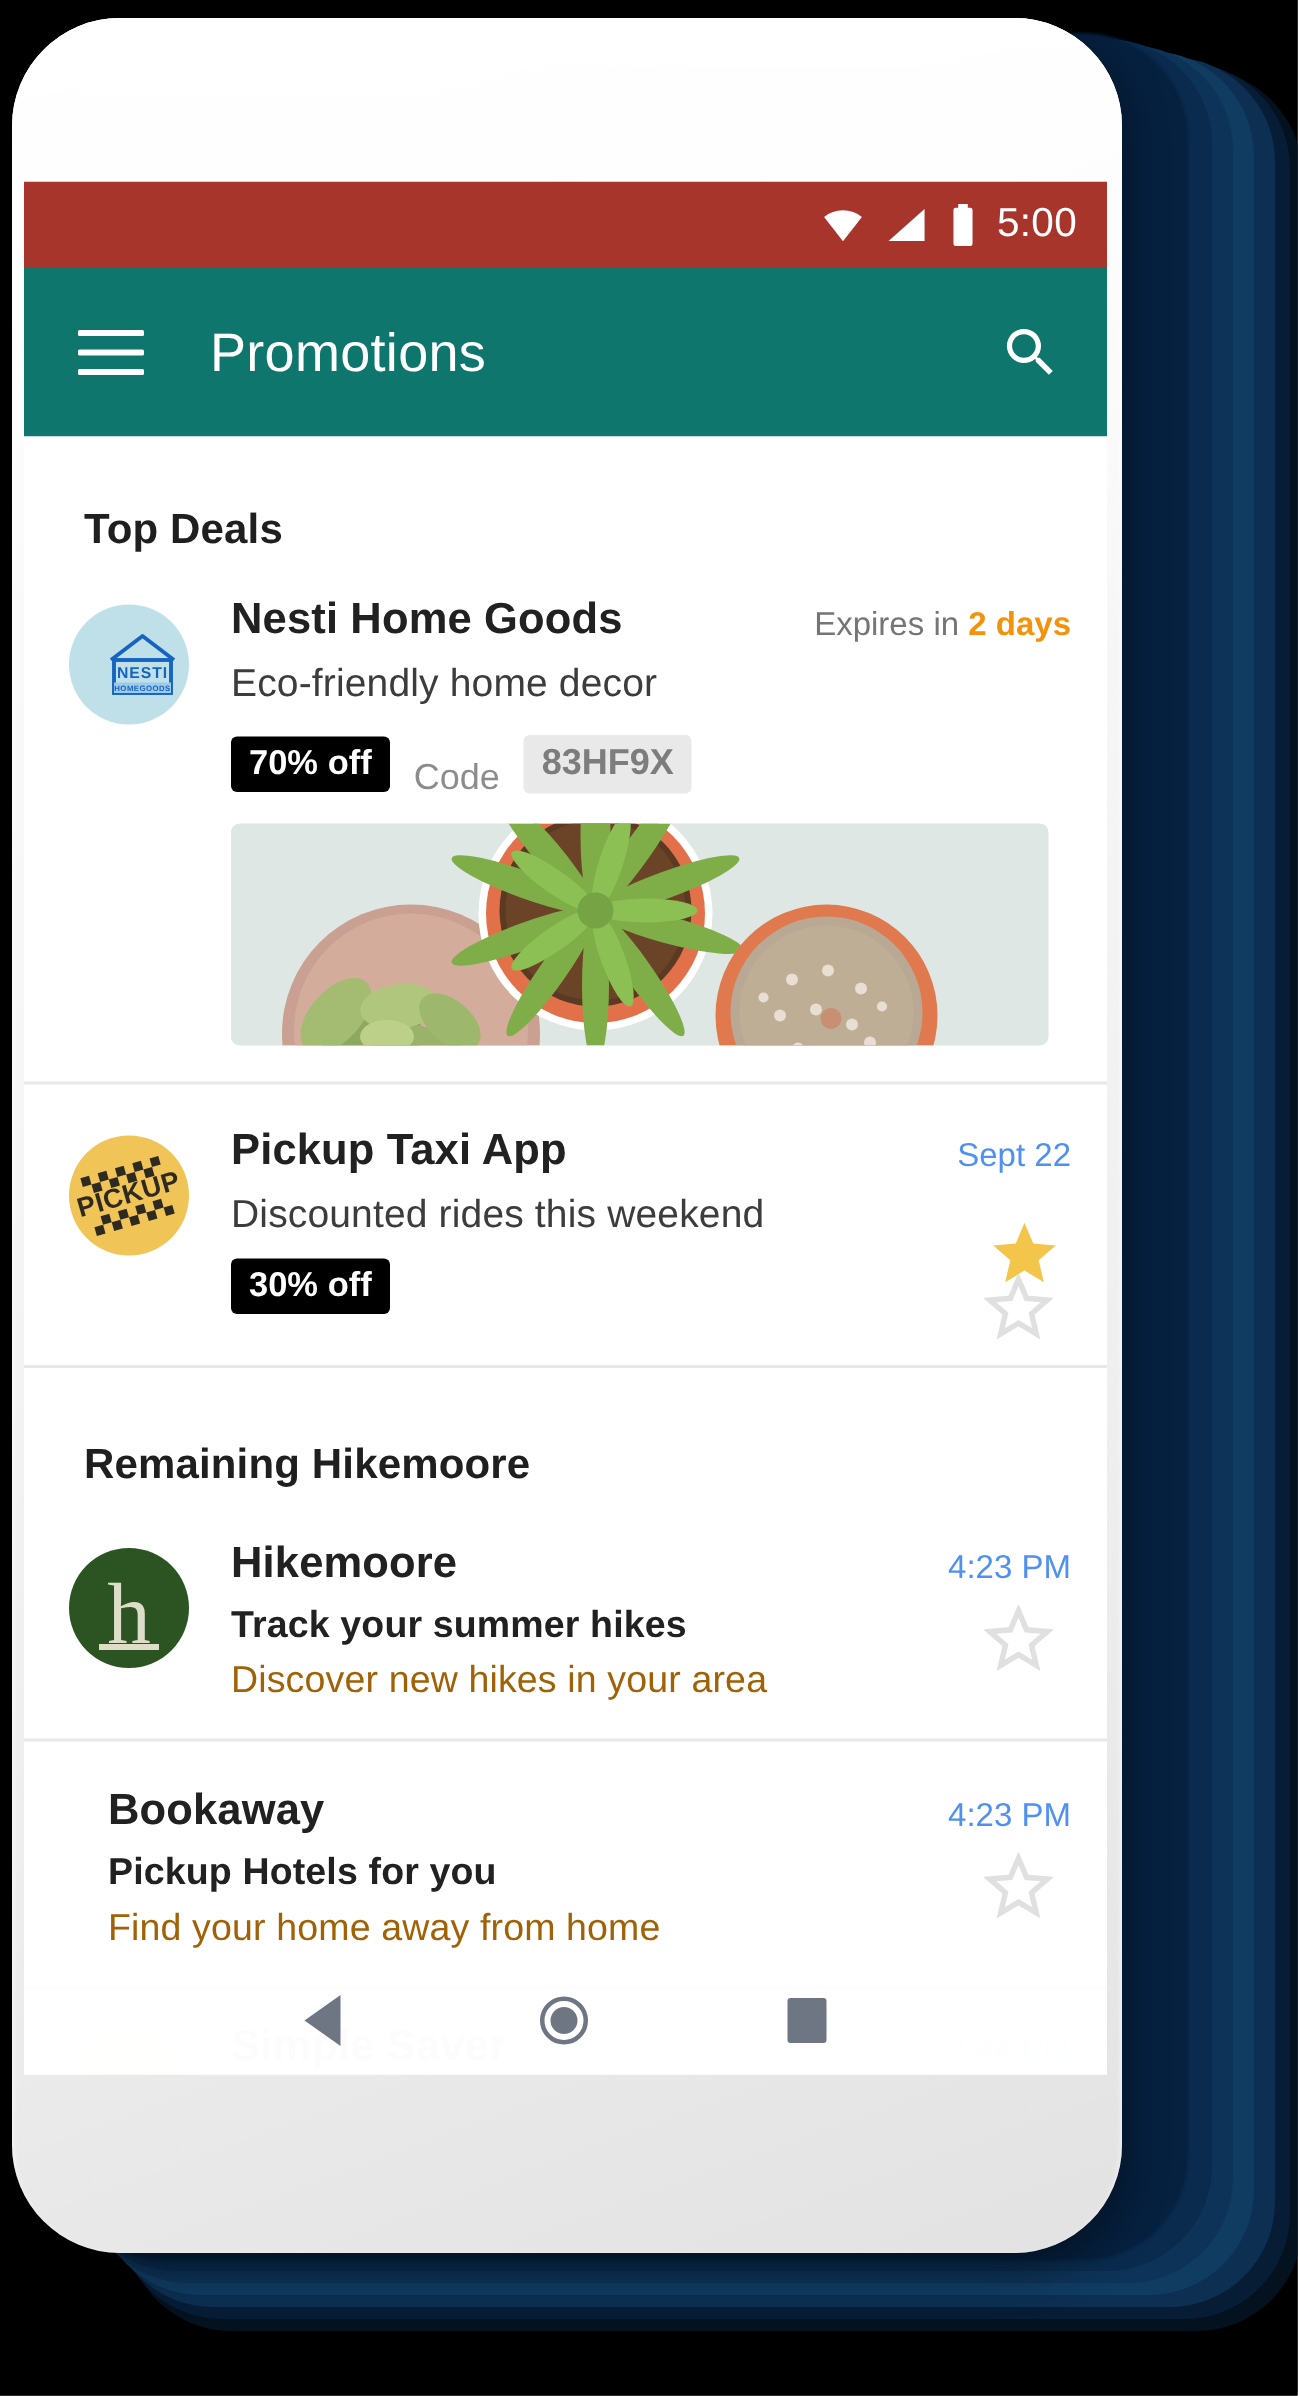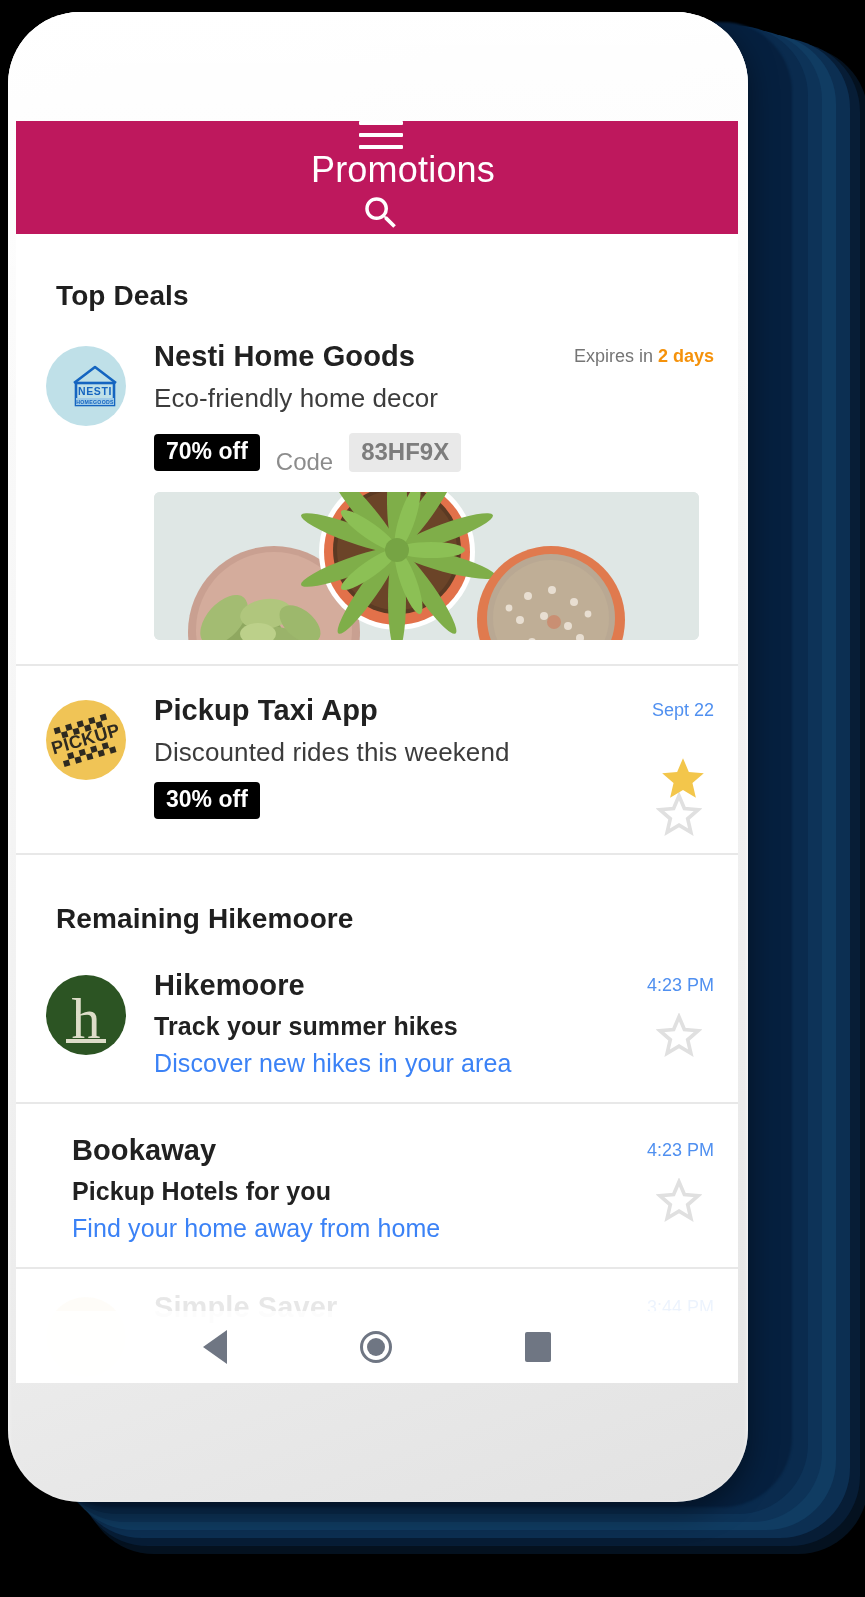--- a/index.html
+++ b/index.html
@@ -81,25 +81,24 @@
     font-size: 27px;
     letter-spacing: 0.2px;
     line-height: 1;
     padding-bottom: 2px;
   }
 
   
   #app-bar {
     position: relative;
     height: 113px;
-    background: #be185d;
+    background: #0f766e;
     display: flex;
     align-items: center;
     padding: 0 28px 0 36px;
-    flex-direction: column;
   }
   #menu-button {
     width: 44px; height: 30px;
     display: flex; flex-direction: column; justify-content: space-between;
     cursor: pointer;
   }
   #menu-button span { display: block; height: 4px; background: #fff; border-radius: 1px; }
   #app-title {
     color: #ffffff;
     font-size: 36px;
@@ -164,32 +163,32 @@
   .body-col { flex: 1; padding-left: 26px; min-width: 0; }
 
   .row-head { display: flex; align-items: flex-start; }
   .brand-name {
     font-size: 29px;
     font-weight: 700;
     color: #212121;
     flex: 1;
     letter-spacing: 0.1px;
   }
-  .meta { font-size: 18px; color: #757575; white-space: nowrap; padding-top: 6px; text-align: right; }
+  .meta { font-size: 22px; color: #757575; white-space: nowrap; padding-top: 6px; text-align: right; }
   .meta .accent { color: #f5920b; font-weight: 700; }
   .meta.blue { color: #5090f0; margin-left: 36px; }
 
   .subtitle {
     font-size: 26px;
     color: #3c3c3c;
     margin-top: 10px;
     letter-spacing: 0.1px;
   }
   .subtitle.bold { font-weight: 700; color: #212121; font-size: 25px; }
-  .desc { font-size: 25px; color: #3b82f6; margin-top: 8px; letter-spacing: 0.1px; }
+  .desc { font-size: 25px; color: #a16207; margin-top: 8px; letter-spacing: 0.1px; }
 
   .badge-line { display: flex; align-items: center; margin-top: 14px; gap: 16px; }
   .badge {
     background: #000000;
     color: #ffffff;
     font-size: 23px;
     font-weight: 700;
     padding: 6px 12px 8px 12px;
     border-radius: 4px;
     line-height: 1;
@@ -260,20 +259,39 @@
   <div class="shadow-layer sh4"></div>
   <div class="shadow-layer sh3"></div>
   <div class="shadow-layer sh2"></div>
   <div class="shadow-layer sh1"></div>
 
   <div id="phone">
     <div id="phone-gloss"></div>
 
     <div id="screen">
 
+      <div id="status-bar">
+        <span class="sb-icon">
+          <svg width="30" height="24" viewBox="0 0 24 20">
+              <path d="M12 19 L1.5 5.5 C4.5 3 8 1.8 12 1.8 C16 1.8 19.5 3 22.5 5.5 Z" fill="#ffffff"></path>
+            </svg>
+        </span>
+        <span class="sb-icon">
+          <svg width="28" height="24" viewBox="0 0 22 19">
+              <path d="M1 18 L20 18 L20 1 Z" fill="#ffffff"></path>
+            </svg>
+        </span>
+        <span class="sb-icon">
+          <svg width="18" height="28" viewBox="0 0 14 22">
+              <rect x="4.5" y="0" width="5" height="2.2" fill="#ffffff"></rect>
+              <rect x="2" y="2" width="10" height="20" rx="1.2" fill="#ffffff"></rect>
+            </svg>
+        </span>
+        <span id="status-time">5:00</span>
+      </div>
 
       <div id="app-bar">
         <div id="menu-button">
           <span></span>
             <span></span>
             <span></span>
         </div>
         <div id="app-title">Promotions</div>
         <div id="search-button">
           <svg width="42" height="42" viewBox="0 0 24 24">

